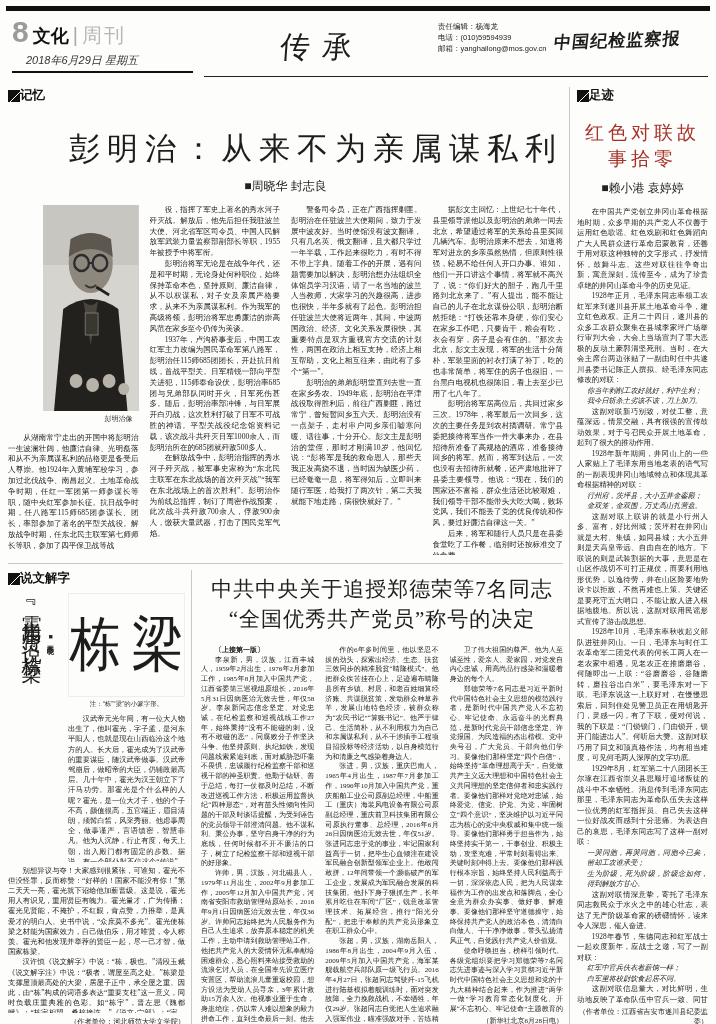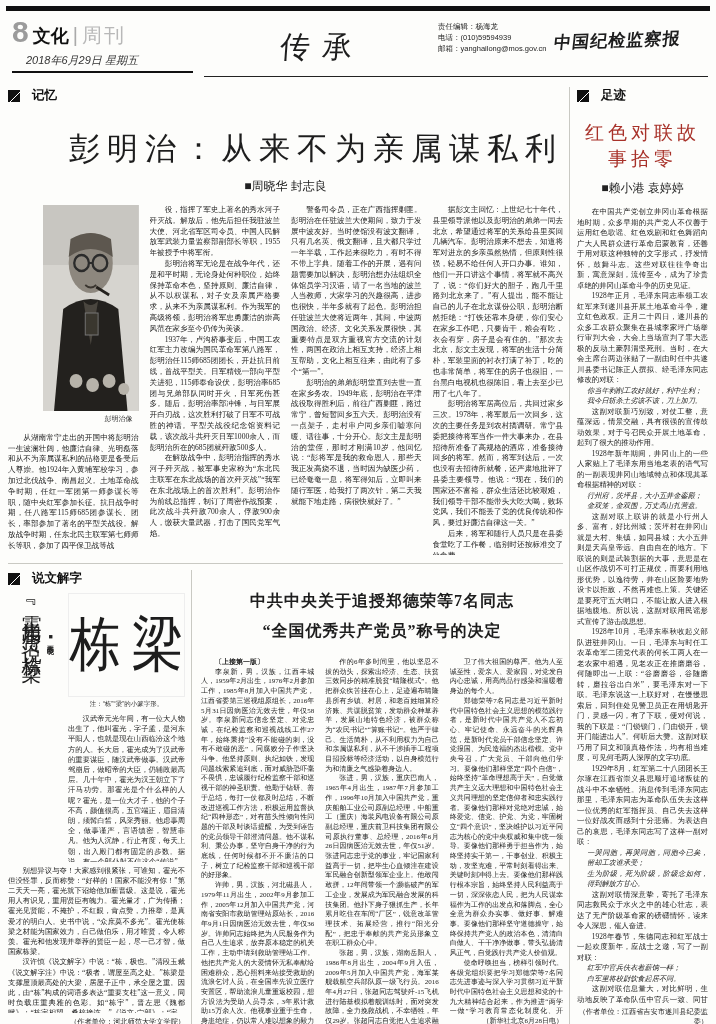--- a/index.html
+++ b/index.html
@@ -29,21 +29,21 @@
   .hrule .thick { position:absolute; left:4px; top:2px; width:180px; height:2px; background:#111; }
   .hrule .diag  { position:absolute; left:184px; top:2px; width:14px; height:6px;
                   background:linear-gradient(115deg,#111 1.5px,transparent 1.5px); }
   .hrule .thin  { position:absolute; left:196px; right:0; top:7px; height:1px; background:#222; }
 
   
   main { display:flex; margin:10px 8px 0 8px; height:940px; }
   .left-region { width:562px; padding-right:6px; border-right:1px solid #c9c9c3; display:flex; flex-direction:column; }
   .right-region { flex:1; padding-left:7px; display:flex; flex-direction:column; }
 
-  .tag { display:flex; align-items:center; gap:12px; font-family:"Liberation Sans",sans-serif;
+  .tag { display:flex; align-items:center; gap:0; font-family:"Liberation Sans",sans-serif;
          font-weight:bold; font-size:12.5px; color:#111; }
   .tag .sq { width:12px; height:12px; flex:0 0 aupx;
              background:linear-gradient(135deg,#111 55%,#fff 55%,#fff 62%,#111 62%); }
 
   
   .memory-title { text-align:right; font-size:31px; font-weight:400; letter-spacing:7px; margin:24px 0 8px; }
   .byline { text-align:center; font-size:12px; font-family:"Liberation Sans",sans-serif; color:#222; margin-bottom:10px; }
   .mem-cols { display:flex; gap:11px; height:350px; overflow:hidden; }
   .mcol { flex:1; font-size:7.6px; line-height:10.8px; text-align:justify; color:#222; overflow:hidden; }
   .mcol p, .dcol p, .fp-text p, .sw-text p { text-indent:2em; }
@@ -64,21 +64,21 @@
   .sw-right { flex:1; display:flex; flex-direction:column; overflow:hidden; }
   .calli { height:104px; border:1px solid #eee; display:flex; align-items:center; justify-content:center; gap:10px; }
   .calli span { font-size:52px; font-weight:300; transform:scaleY(1.12); }
   .calli-caption { text-align:center; font-size:6.5px; color:#333; font-family:"Liberation Sans",sans-serif; margin:3px 0 5px; }
   .sw-text { font-size:7.3px; line-height:10.2px; text-align:justify; color:#222; overflow:hidden; }
   .sw-narrow { flex:1; }
   .sw-bottom { height:158px; margin-top:4px; }
   .author-note { text-align:right; font-size:7.2px; color:#222; margin-top:4px; }
 
   
-  .dec-title { text-align:center; font-weight:bold; font-size:16px; line-height:30px; letter-spacing:1px; margin:16px 0 12px; }
+  .dec-title { text-align:center; font-weight:normal; font-size:21px; line-height:30px; letter-spacing:1px; margin:4px 0 12px; }
   .dec-cols { display:flex; gap:11px; flex:1; overflow:hidden; }
   .dcol { flex:1; font-size:7px; line-height:9.7px; text-align:justify; color:#222; display:flex; flex-direction:column; overflow:hidden; }
   .dcol .dtext { flex:1; overflow:hidden; }
   .continued { text-indent:1em; font-weight:bold; }
   .source-note { text-align:right; font-size:7px; margin-top:2px; }
 
   
   .fp-title { color:#a8322a; font-size:19px; font-weight:400; letter-spacing:4px; text-align:center; margin:16px 0 8px;font-family:Liberation Mono, monospace; }
   .fp-text { font-size:7.4px; line-height:10.5px; text-align:justify; color:#222; height:826px; overflow:hidden; }
   .couplet { font-style:italic; padding-left:10px; text-indent:0 !important; white-space:pre-line; font-size:7.2px; }

